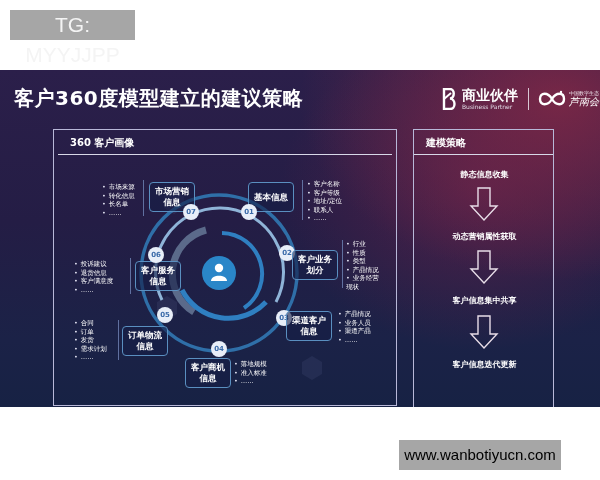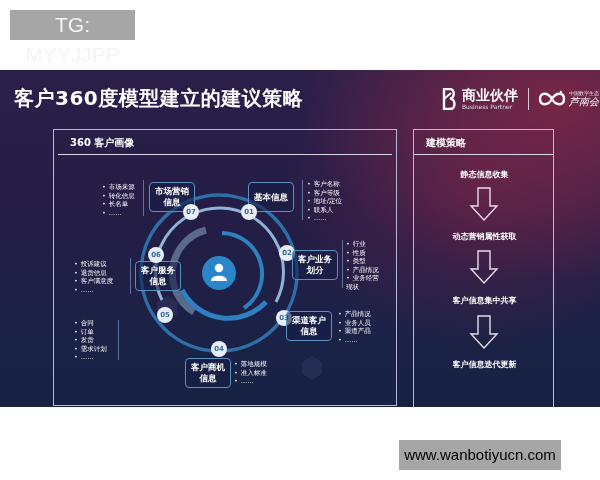--- a/index.html
+++ b/index.html
@@ -196,20 +196,21 @@
     </ul>
 
     <ul class="node-list" style="left:20px; top:189px;">
       <li>合同</li>
       <li>订单</li>
       <li>发货</li>
       <li>需求计划</li>
       <li>……</li>
     </ul>
     <div class="divider" style="left:64px; top:190px; height:40px;"></div>
+    <div class="node-box" style="left:68px; top:196px;">订单物流信息</div>
     <div class="node-num" style="left:103px; top:177px;">05</div>
 
     <ul class="node-list" style="left:20px; top:130px;">
       <li>投诉建议</li>
       <li>退货信息</li>
       <li>客户满意度</li>
       <li>……</li>
     </ul>
     <div class="divider" style="left:76px; top:128px; height:36px;"></div>
     <div class="node-box" style="left:81px; top:131px;text-align:center;">客户服务信息</div>

